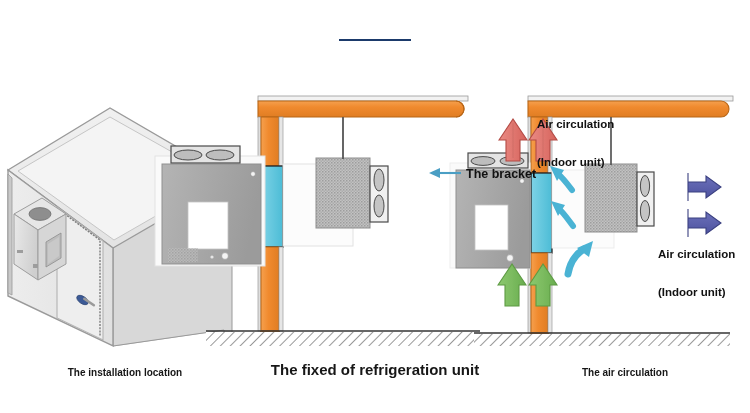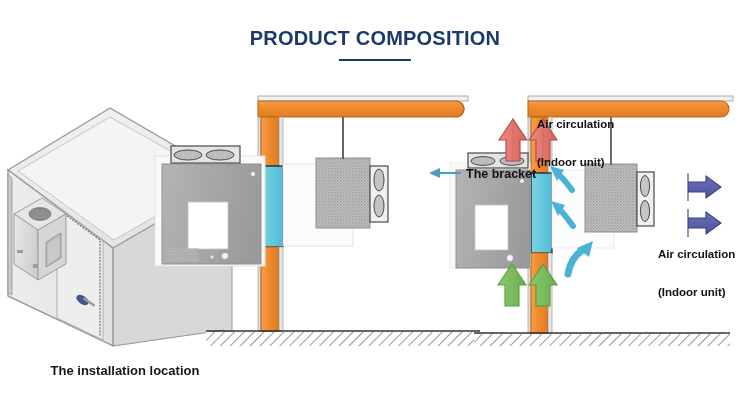--- a/index.html
+++ b/index.html
@@ -38,21 +38,21 @@
   
   .panel { position: absolute; top: 78px; height: 300px; }
   #panel-1 { left: 0px;   width: 250px; }
   #panel-2 { left: 250px; width: 250px; }
   #panel-3 { left: 500px; width: 250px; }
 
   .panel-caption {
     position: absolute;
     bottom: 0; left: 0; width: 100%;
     text-align: center;
-    font-size: 13px;
+    font-size: 10px;
     font-weight: bold;
     color: #161616;
     font-family: "Liberation Sans", sans-serif;
     white-space: nowrap;
   }
   #cap-2 { font-size: 15px; }
 
   .stage { position: absolute; left: 0; top: 0; width: 250px; height: 268px; }
 
   
@@ -67,21 +67,20 @@
   #lbl-bracket { left: 428px; top: 136px; font-size: 12.5px; }
   #lbl-indoor  { left: 537px; top: 92px;  font-size: 11.5px; }
   #lbl-outdoor { left: 658px; top: 222px; font-size: 11.5px; }
 
   svg { display: block; overflow: visible; }
 </style>
 </head>
 <body>
 
 <div id="title-block">
-  <div id="page-title">PRODUCT COMPOSITION</div>
   <div id="title-rule"></div>
 </div>
 
 <div class="panel" id="panel-1">
   <div class="stage">
     <svg width="250" height="268" viewBox="0 0 250 268">
       <defs>
         <linearGradient id="g-top" x1="0" y1="0" x2="0.3" y2="1">
           <stop offset="0%" stop-color="#f2f2f2"></stop>
             <stop offset="100%" stop-color="#e4e4e4"></stop>
@@ -219,20 +218,21 @@
       <g>
         <line x1="93" y1="39" x2="93" y2="81" stroke="#555" stroke-width="1.8"></line>
       </g>
 
       <g>
         <line x1="-44" y1="253" x2="230" y2="253" stroke="#333" stroke-width="1.6"></line>
         <rect x="-44" y="254" width="274" height="14" fill="url(#hatch)"></rect>
       </g>
     </svg>
   </div>
+  <div class="panel-caption" id="cap-2">The fixed of refrigeration unit</div>
 </div>
 
 <div class="panel" id="panel-3">
   <div class="stage">
     <svg width="250" height="268" viewBox="0 0 250 268">
       <defs>
         <linearGradient id="org-h3" x1="0" y1="0" x2="0" y2="1">
           <stop offset="0%" stop-color="#f5a04e"></stop>
           <stop offset="38%" stop-color="#f08a2e"></stop>
           <stop offset="100%" stop-color="#e07d23"></stop>
@@ -350,20 +350,21 @@
         <path d="M68,196 C70,184 76,176 84,171"></path>
       </g>
       <polygon points="93,163 89,179 77,170" fill="#4ab3d4"></polygon>
 
       <g>
         <line x1="-26" y1="255" x2="230" y2="255" stroke="#333" stroke-width="1.6"></line>
         <rect x="-26" y="256" width="256" height="12" fill="url(#hatch3)"></rect>
       </g>
     </svg>
   </div>
+  <div class="panel-caption" id="cap-3">The air circulation</div>
 </div>
 
 <div class="lbl" id="lbl-bracket">
   <svg width="92" height="18" viewBox="0 0 92 18" style="vertical-align:middle">
     <g>
       <line x1="10" y1="9" x2="33" y2="9" stroke="#4a9ec4" stroke-width="2.1"></line>
       <polygon points="1,9 12,4 12,14" fill="#4a9ec4"></polygon>
     </g>
     <text x="38" y="13.5" font-family="Liberation Sans, sans-serif" font-size="12.5" font-weight="bold" fill="#111">The bracket</text>
   </svg>

